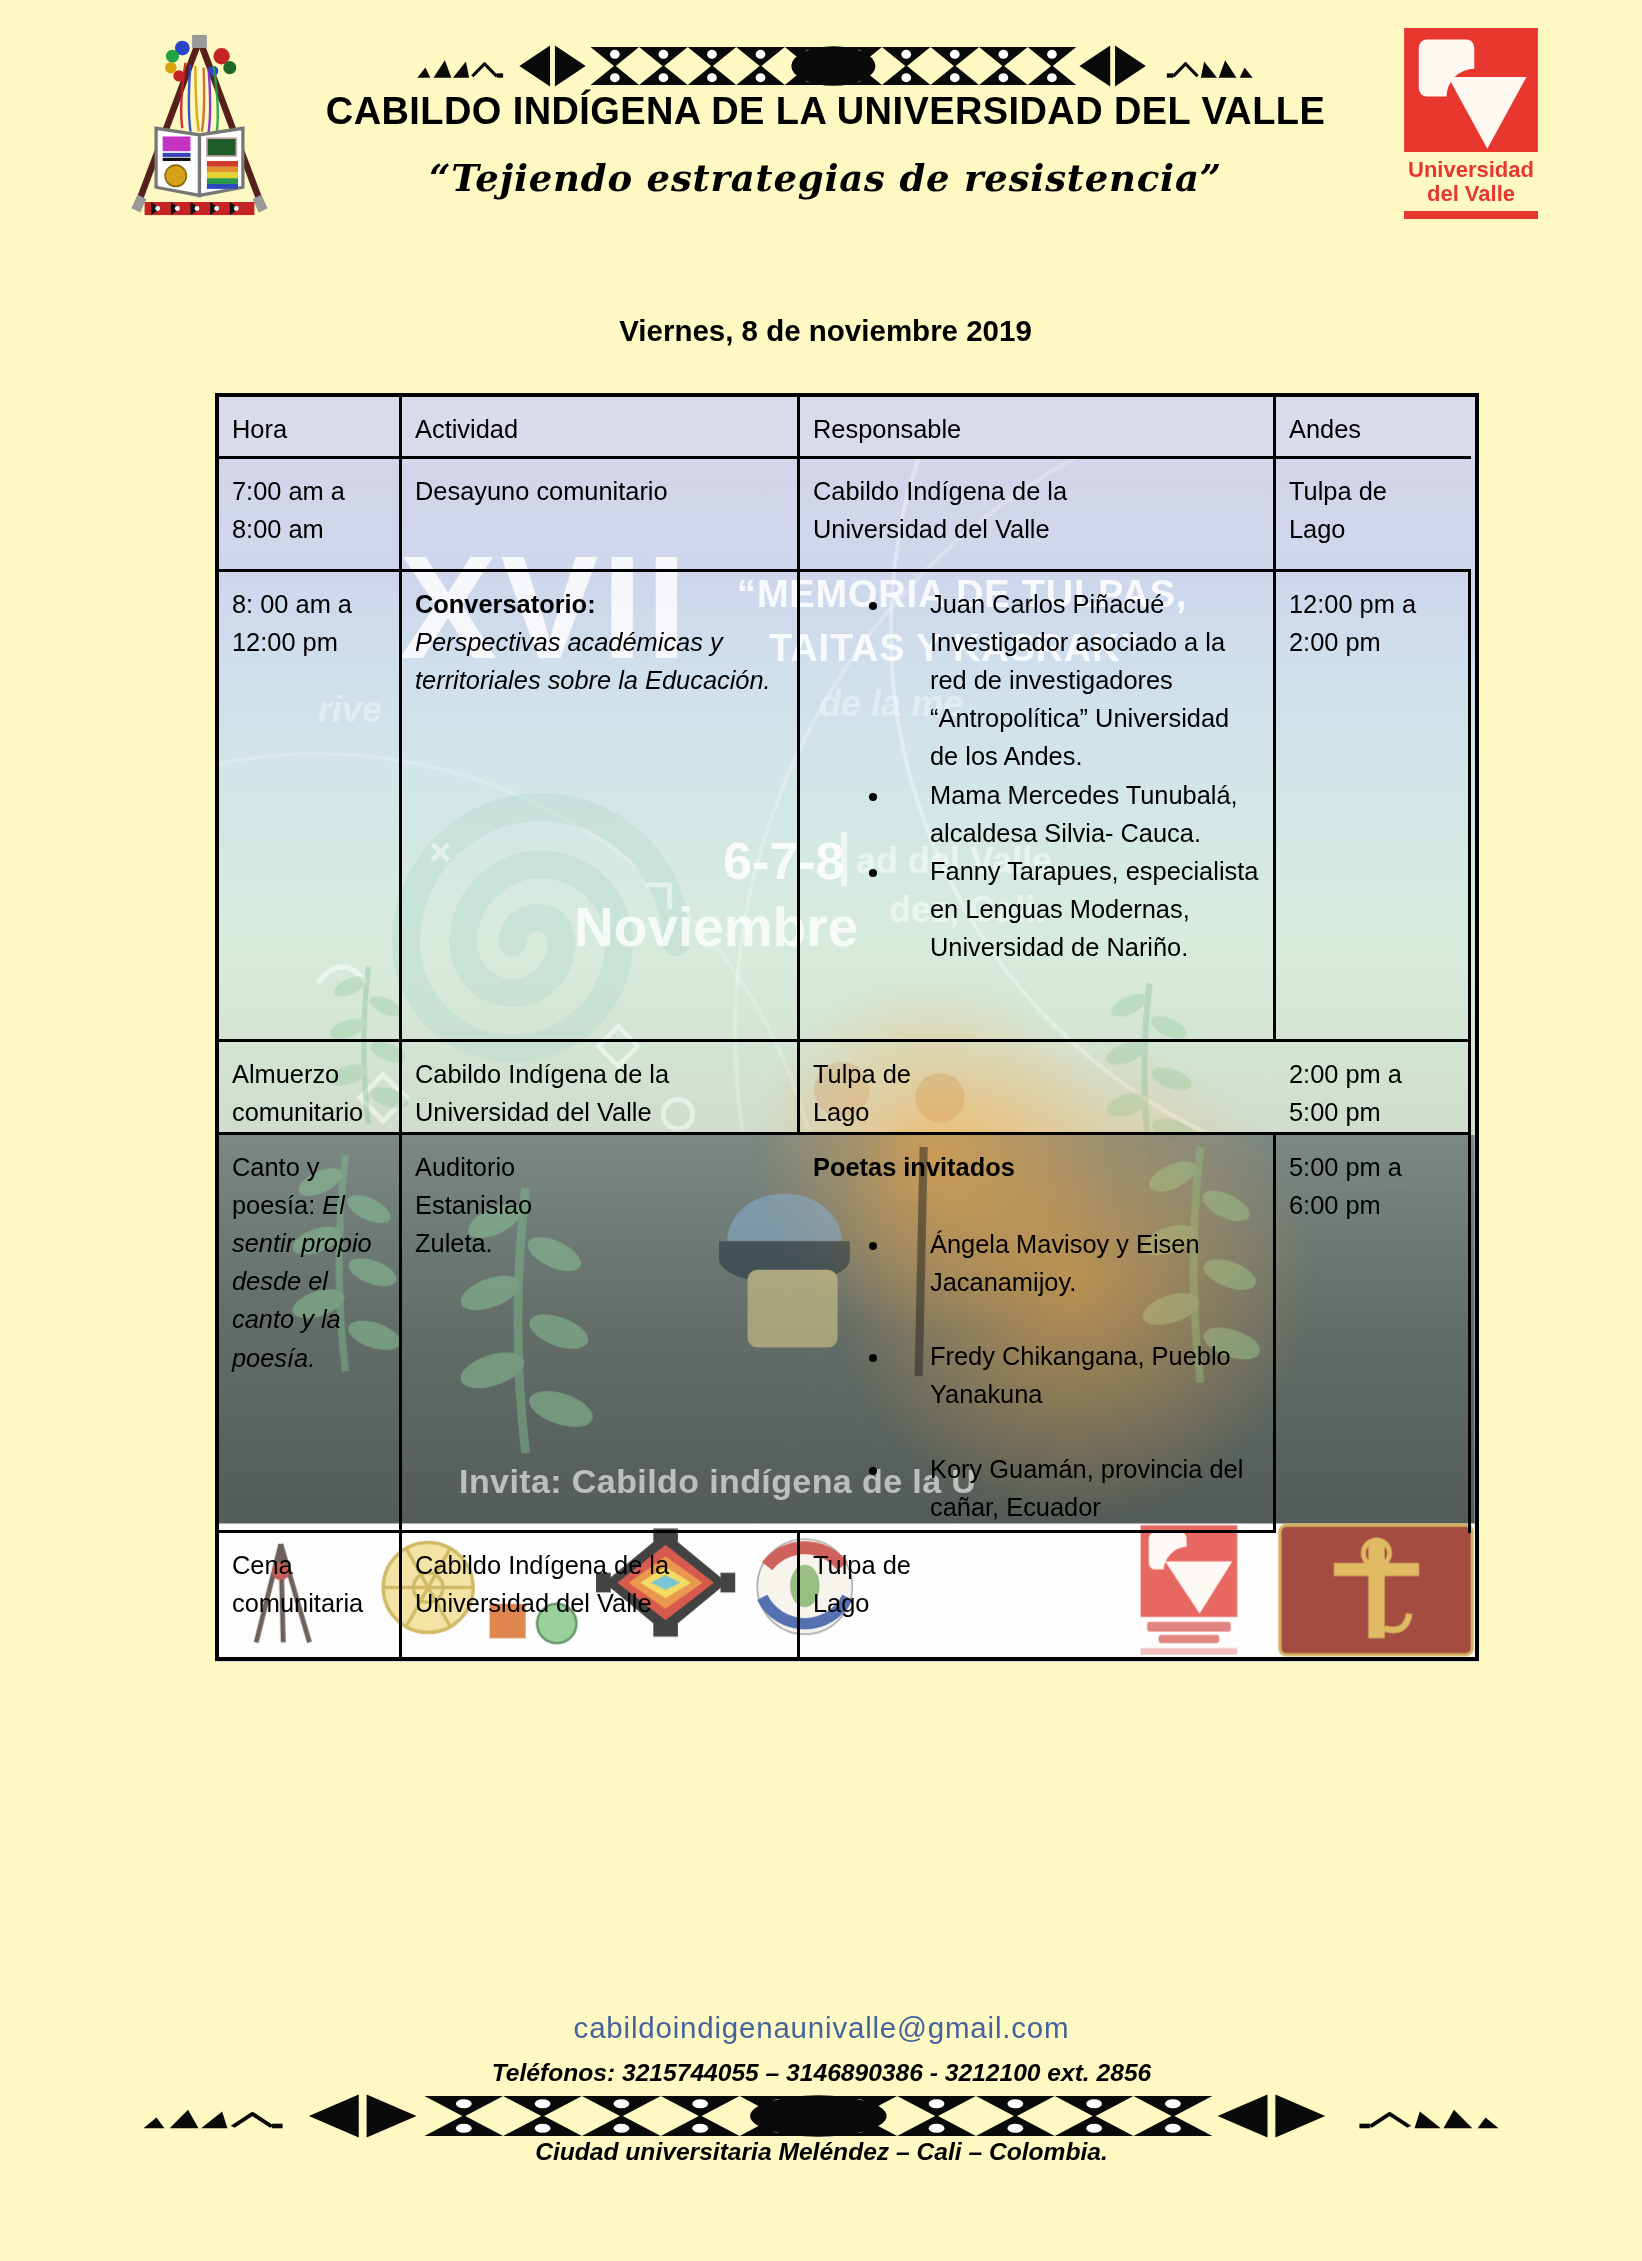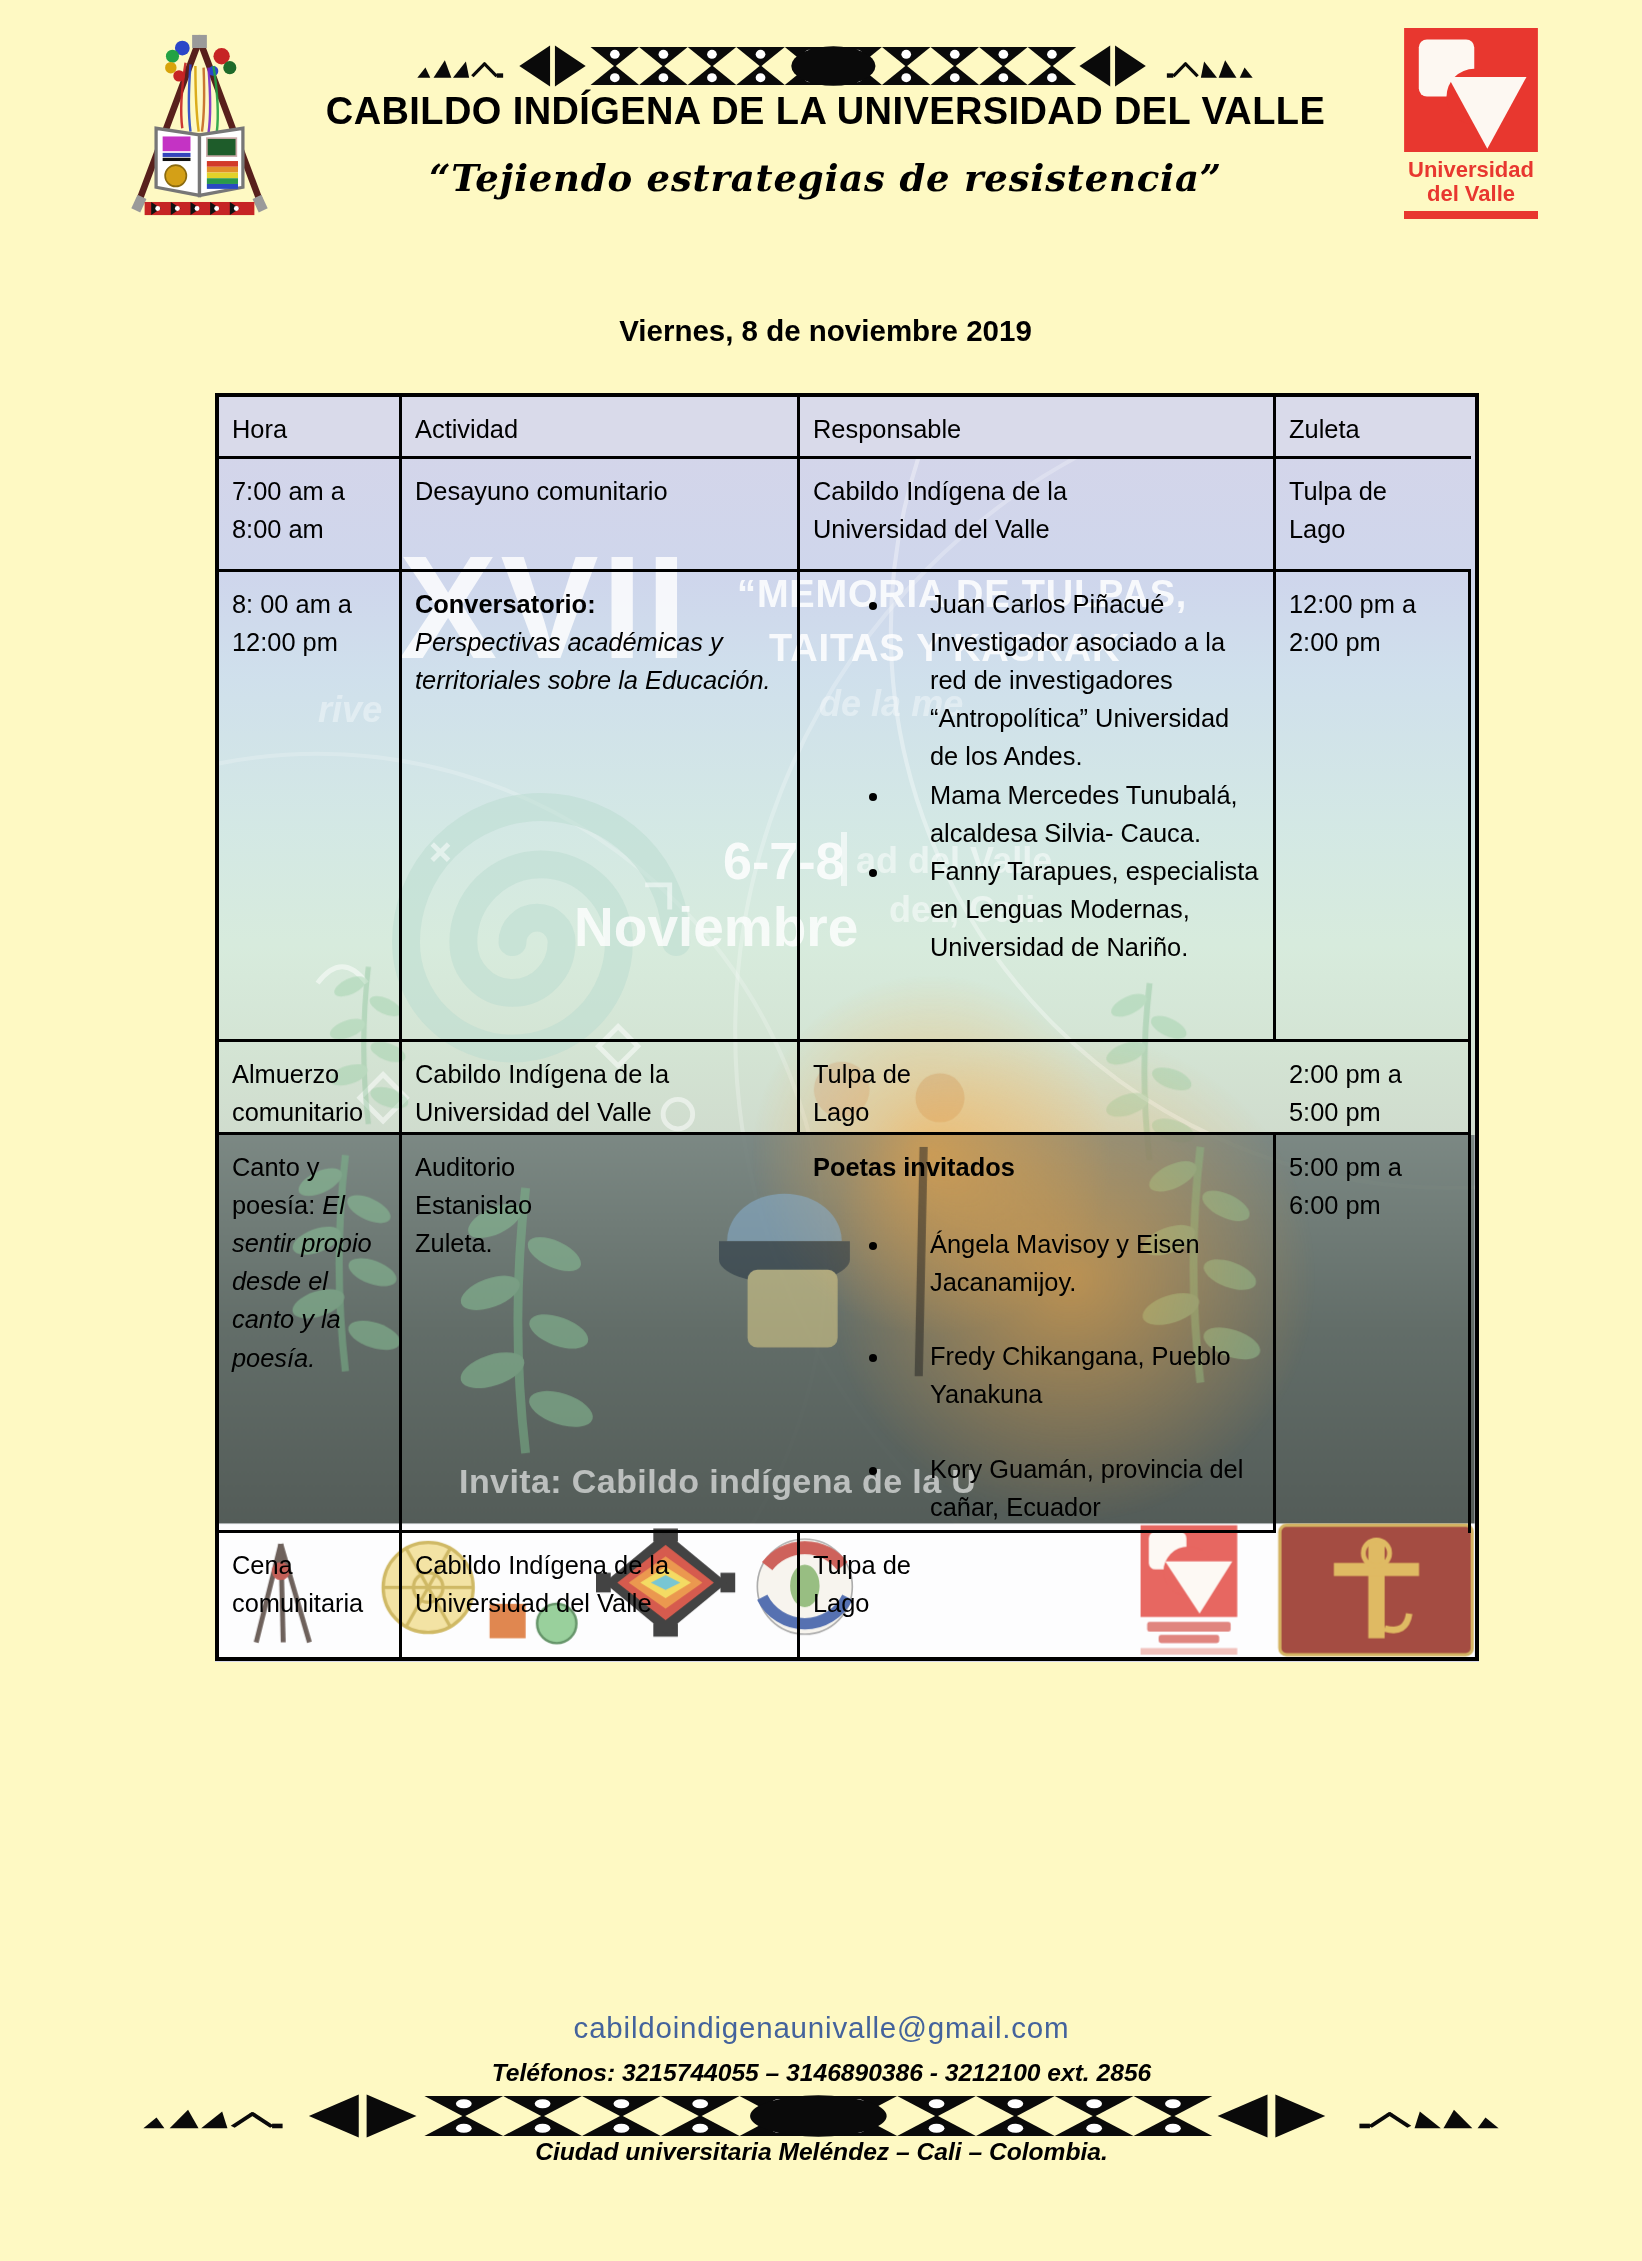--- a/index.html
+++ b/index.html
@@ -317,21 +317,21 @@
       <div class="wmtx wm-f2">dez, Cali.</div>
       <div class="wmtx wm-nov">Noviembre</div>
       <div class="wmtx wm-invita">Invita: Cabildo indígena de la U</div>
     </div>
 
     <div class="grid">
 
       <div class="cell">Hora</div>
       <div class="cell">Actividad</div>
       <div class="cell">Responsable</div>
-      <div class="cell last-col">Zuleta</div>
+      <div class="cell last-col">Andes</div>
 
       <div class="cell">7:00 am a 8:00 am</div>
       <div class="cell">Desayuno comunitario</div>
       <div class="cell">
           <div class="resp-narrow">Cabildo Indígena de la Universidad del Valle</div>
         </div>
       <div class="cell last-col">
           <div class="lug">Tulpa de Lago</div>
         </div>
 

